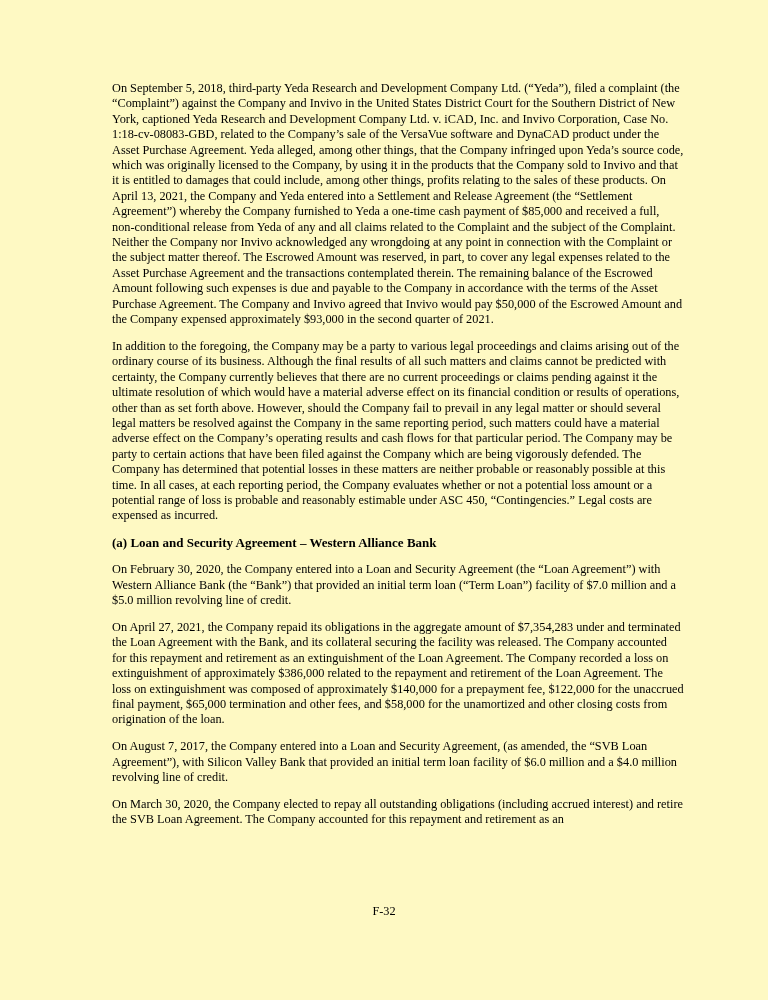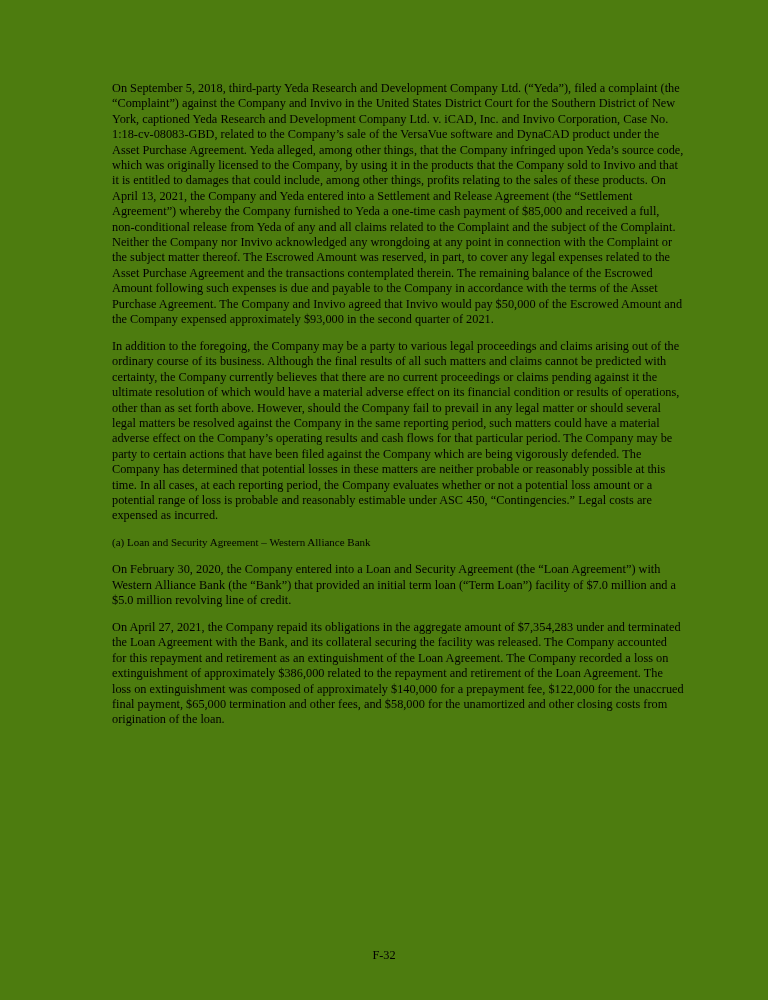--- a/index.html
+++ b/index.html
@@ -6,52 +6,51 @@
     margin: 0;
     padding: 0;
     background: #ffffff;
   }
   .doc-page {
     position: relative;
     width: 768px;
     height: 1000px;
     box-sizing: border-box;
     padding: 81px 84px 0 86px;
-    background: #4d7c0f;
+    background: #fef9c3;
     color: #000000;
     font-family: "Liberation Serif", "DejaVu Serif", serif;
     font-size: 12.3px;
     line-height: 15.4px;
     overflow: hidden;
   }
   .para {
     margin: 0 0 11.5px 26px;
     text-align: left;
   }
   .note-heading {
     font-size: 12.3px;
     line-height: 15.4px;
     font-weight: 700;
     margin: 15px 0 12px 0;
   }
   .section-heading {
-    font-size: 11px;
+    font-size: 13px;
     line-height: 15.4px;
-    font-weight: 400;
+    font-weight: 700;
     margin: 0 0 11.5px 26px;
   }
   .page-number {
     position: absolute;
     top: 904px;
     left: 0;
     right: 0;
     text-align: center;
     font-size: 12.3px;
     line-height: 15.4px;
-    margin-top: 44px;
   }
 </style>
 </head>
 <body>
 
 <div class="doc-page">
 
   <p class="para">On September 5, 2018, third-party Yeda Research and Development Company Ltd. (“Yeda”), filed a complaint (the “Complaint”) against the Company and Invivo in the United States District Court for the Southern District of New York, captioned Yeda Research and Development Company Ltd. v. iCAD, Inc. and Invivo Corporation, Case No. 1:18-cv-08083-GBD, related to the Company’s sale of the VersaVue software and DynaCAD product under the Asset Purchase Agreement. Yeda alleged, among other things, that the Company infringed upon Yeda’s source code, which was originally licensed to the Company, by using it in the products that the Company sold to Invivo and that it is entitled to damages that could include, among other things, profits relating to the sales of these products. On April 13, 2021, the Company and Yeda entered into a Settlement and Release Agreement (the “Settlement Agreement”) whereby the Company furnished to Yeda a one-time cash payment of $85,000 and received a full, non-conditional release from Yeda of any and all claims related to the Complaint and the subject of the Complaint. Neither the Company nor Invivo acknowledged any wrongdoing at any point in connection with the Complaint or the subject matter thereof. The Escrowed Amount was reserved, in part, to cover any legal expenses related to the Asset Purchase Agreement and the transactions contemplated therein. The remaining balance of the Escrowed Amount following such expenses is due and payable to the Company in accordance with the terms of the Asset Purchase Agreement. The Company and Invivo agreed that Invivo would pay $50,000 of the Escrowed Amount and the Company expensed approximately $93,000 in the second quarter of 2021.</p>
 
   <p class="para">In addition to the foregoing, the Company may be a party to various legal proceedings and claims arising out of the ordinary course of its business. Although the final results of all such matters and claims cannot be predicted with certainty, the Company currently believes that there are no current proceedings or claims pending against it the ultimate resolution of which would have a material adverse effect on its financial condition or results of operations, other than as set forth above. However, should the Company fail to prevail in any legal matter or should several legal matters be resolved against the Company in the same reporting period, such matters could have a material adverse effect on the Company’s operating results and cash flows for that particular period. The Company may be party to certain actions that have been filed against the Company which are being vigorously defended. The Company has determined that potential losses in these matters are neither probable or reasonably possible at this time. In all cases, at each reporting period, the Company evaluates whether or not a potential loss amount or a potential range of loss is probable and reasonably estimable under ASC 450, “Contingencies.” Legal costs are expensed as incurred.</p>
@@ -60,18 +59,20 @@
   <div>
     <h3 class="section-heading">(a) Loan and Security Agreement – Western Alliance Bank</h3>
 
     <p class="para">On February 30, 2020, the Company entered into a Loan and Security Agreement (the “Loan Agreement”) with Western Alliance Bank (the “Bank”) that provided an initial term loan (“Term Loan”) facility of $7.0 million and a $5.0 million revolving line of credit.</p>
 
     <p class="para">On April 27, 2021, the Company repaid its obligations in the aggregate amount of $7,354,283 under and terminated the Loan Agreement with the Bank, and its collateral securing the facility was released. The Company accounted for this repayment and retirement as an extinguishment of the Loan Agreement. The Company recorded a loss on extinguishment of approximately $386,000 related to the repayment and retirement of the Loan Agreement. The loss on extinguishment was composed of approximately $140,000 for a prepayment fee, $122,000 for the unaccrued final payment, $65,000 termination and other fees, and $58,000 for the unamortized and other closing costs from origination of the loan.</p>
   </div>
 
   <div>
 
+    <p class="para">On August 7, 2017, the Company entered into a Loan and Security Agreement, (as amended, the “SVB Loan Agreement”), with Silicon Valley Bank that provided an initial term loan facility of $6.0 million and a $4.0 million revolving line of credit.</p>
 
+    <p class="para">On March 30, 2020, the Company elected to repay all outstanding obligations (including accrued interest) and retire the SVB Loan Agreement. The Company accounted for this repayment and retirement as an</p>
   </div>
 
   <div class="page-number">F-32</div>
 
 </div>
 
 </body></html>

